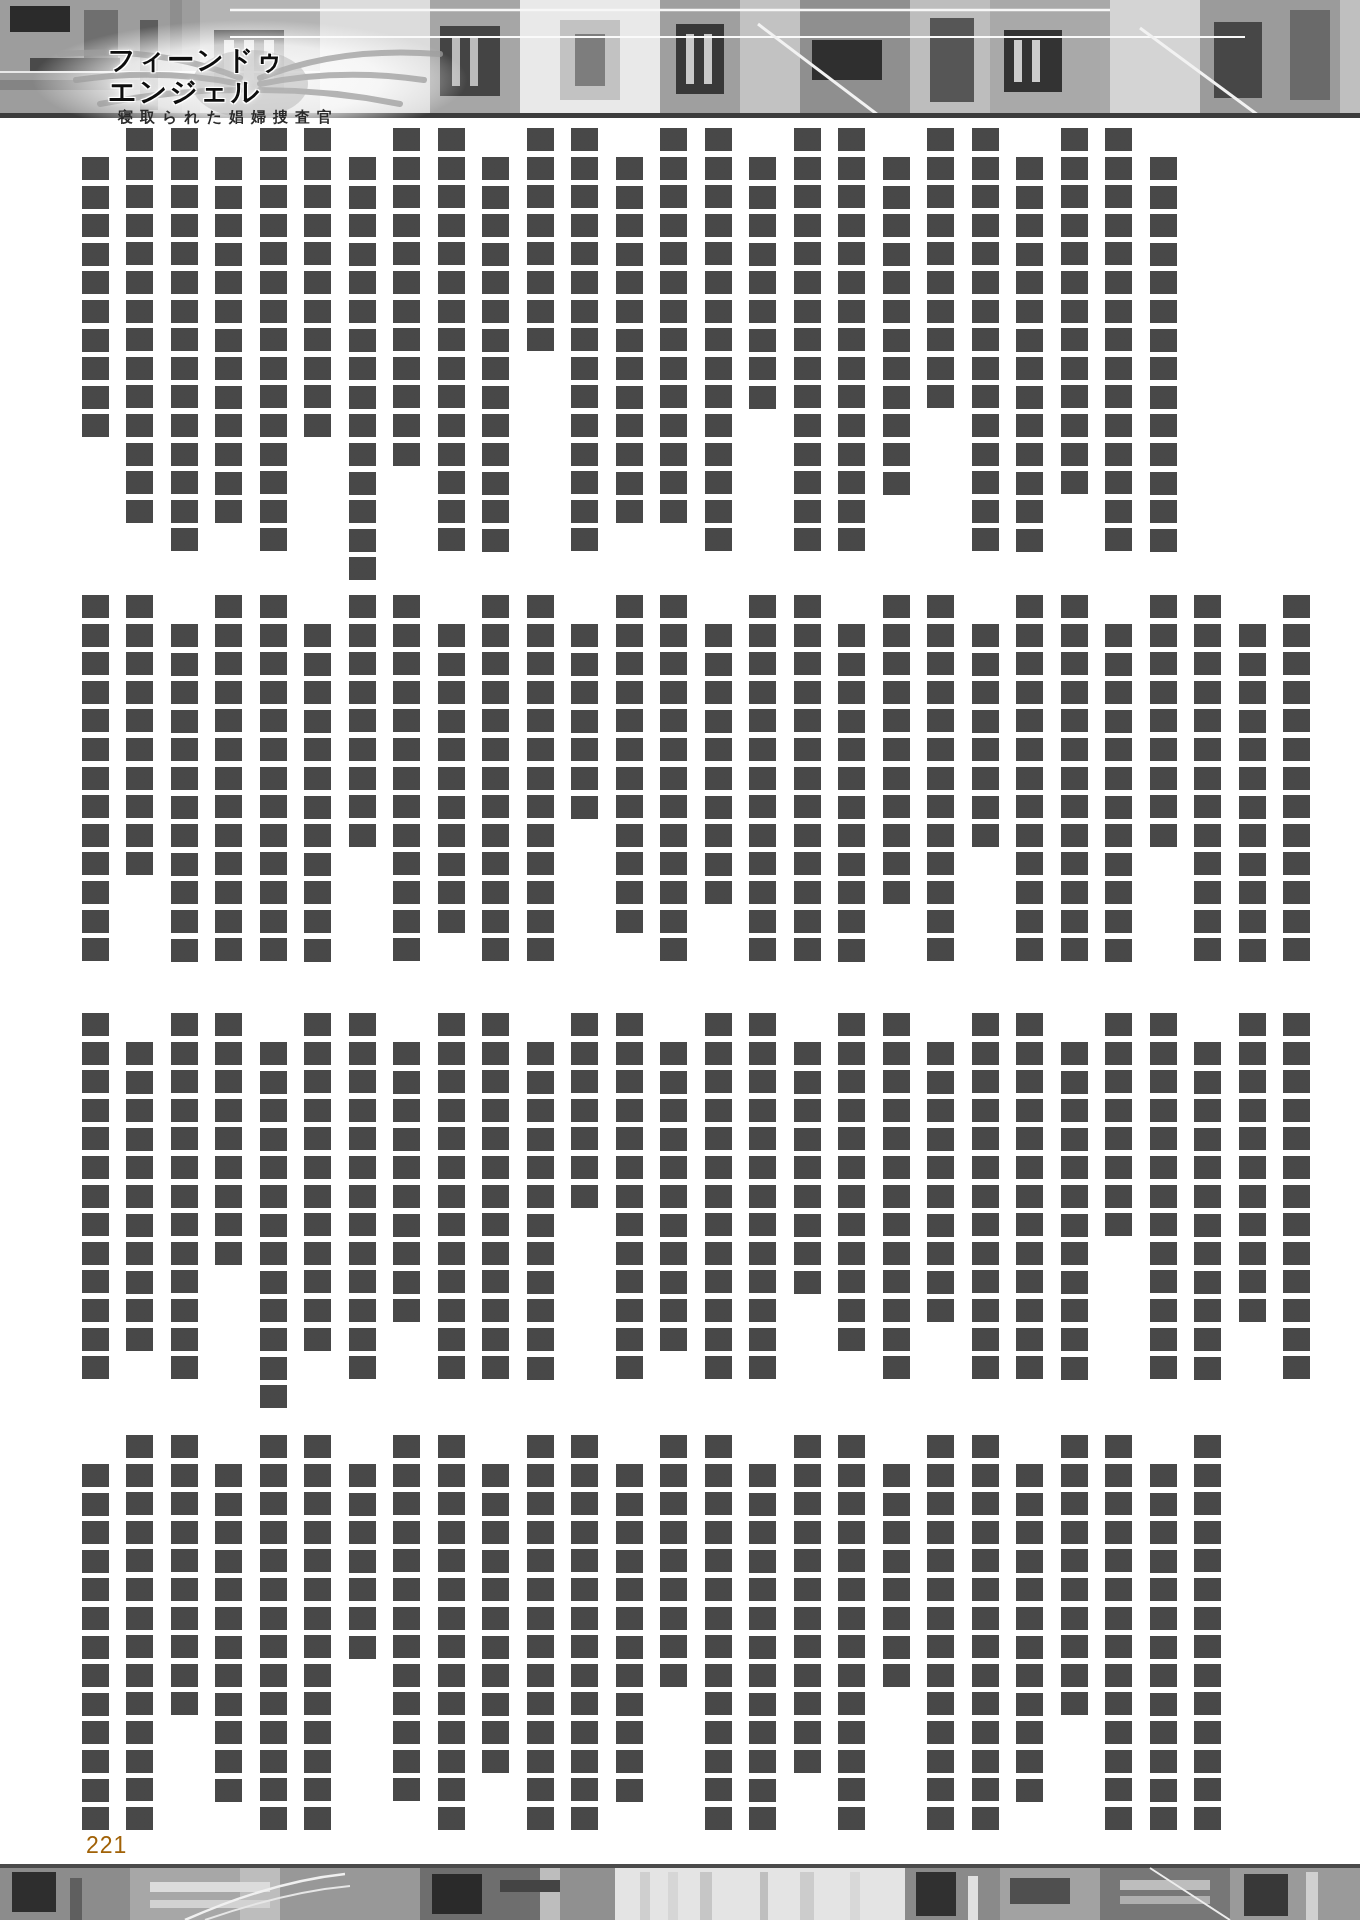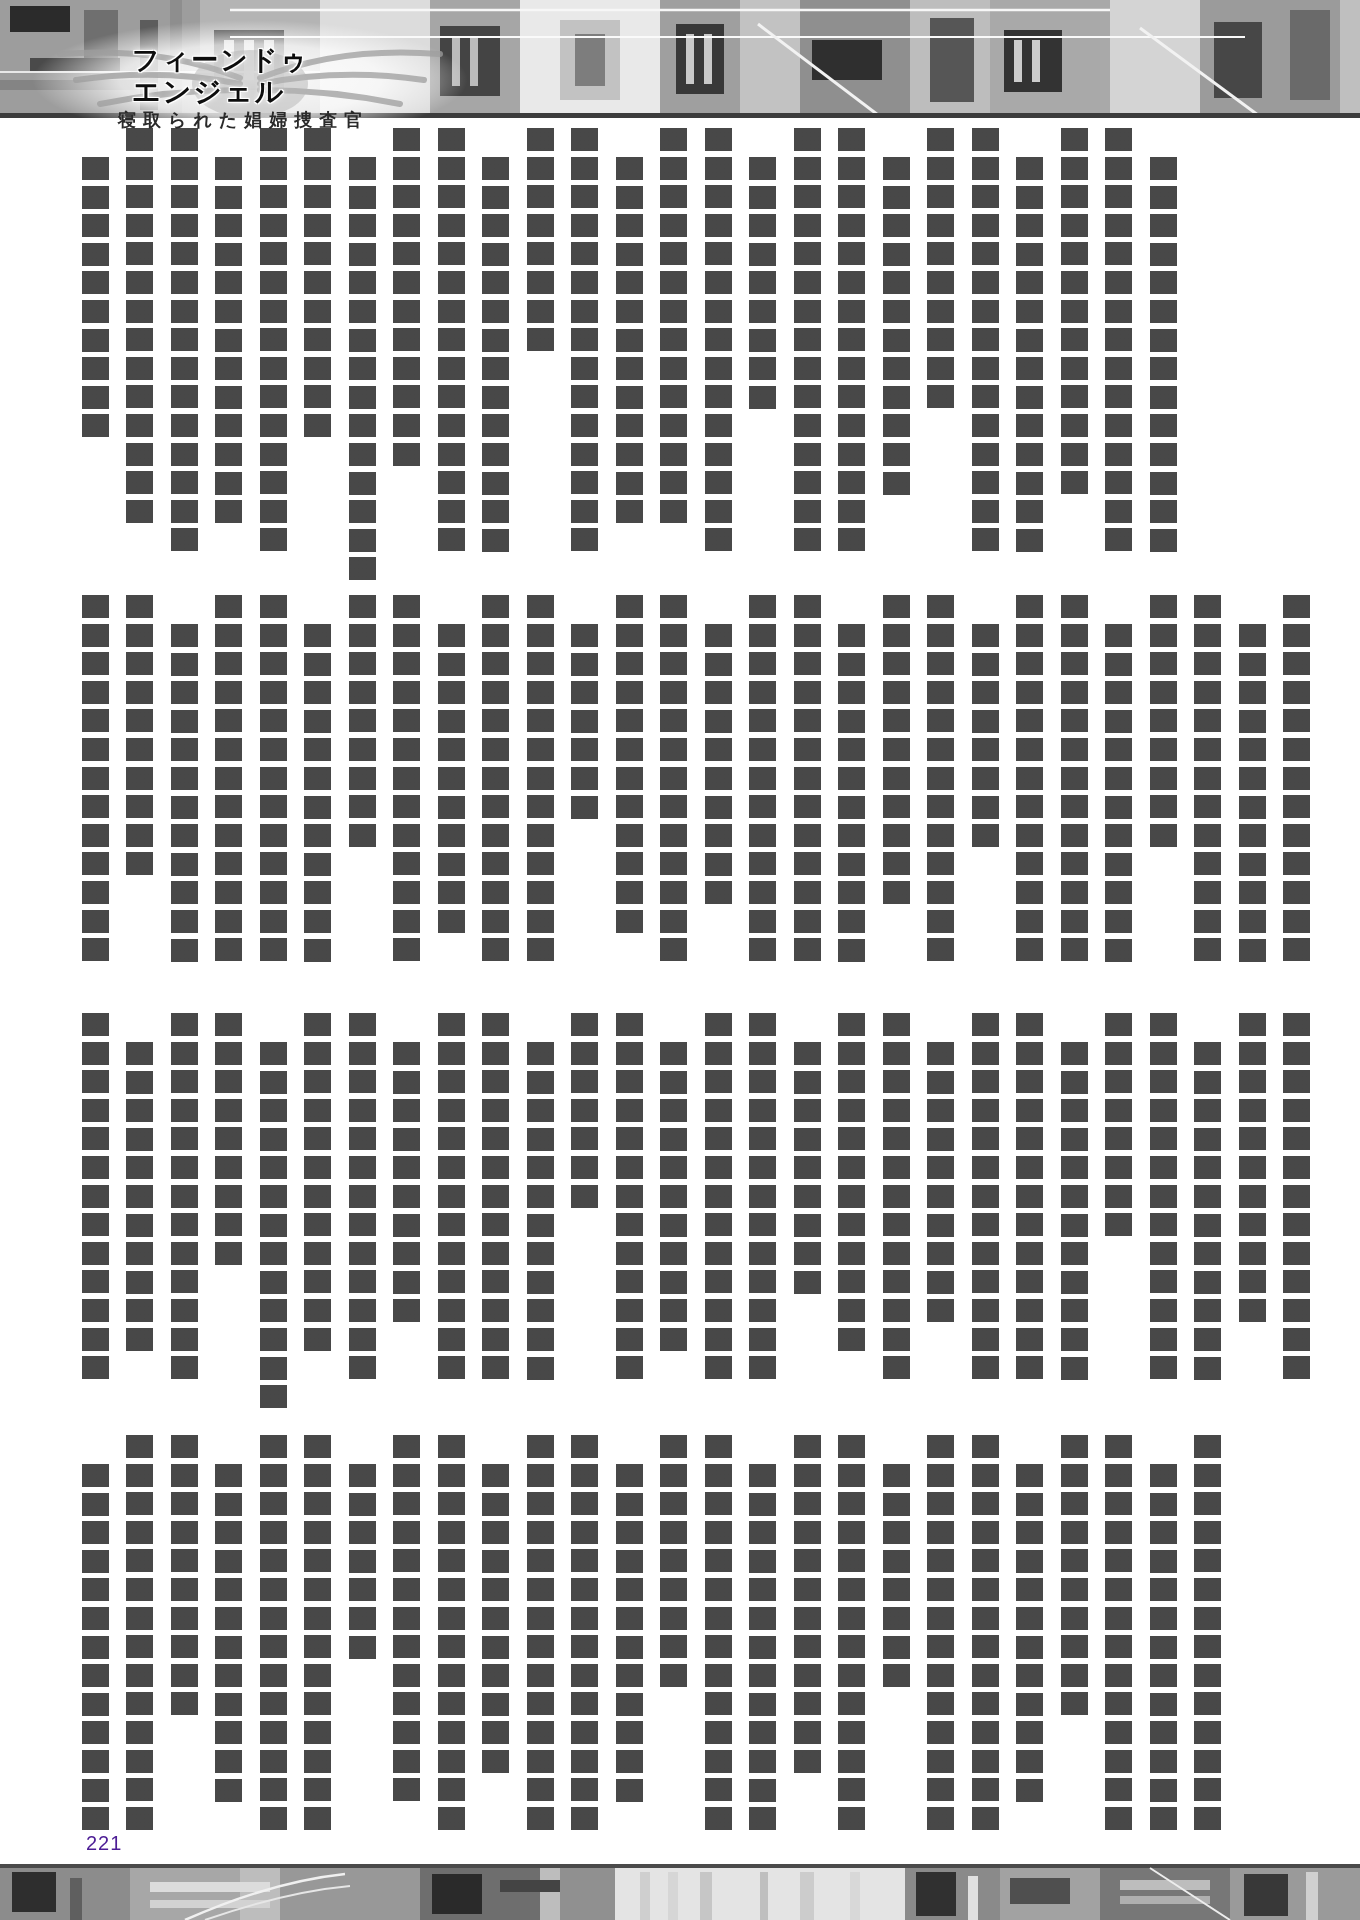--- a/index.html
+++ b/index.html
@@ -9,47 +9,47 @@
   }
   
   .banner{position:absolute;left:0;top:0;width:1360px;height:118px;}
   .banner svg{display:block;}
   .title-glow{
     position:absolute;left:0;top:0;width:560px;height:150px;pointer-events:none;
     background:radial-gradient(ellipse 290px 80px at 250px 80px,rgba(255,255,255,.97) 0%,rgba(255,255,255,.75) 45%,rgba(255,255,255,0) 75%);
   }
   .title-block{position:absolute;left:0;top:0;width:560px;height:150px;}
   .title-kana{
-    position:absolute;left:132px;
+    position:absolute;left:108px;
     font-family:"Liberation Sans","DejaVu Sans",sans-serif;font-weight:bold;color:#0d0d0d;
     text-shadow:0 0 3px #fff,0 0 6px #fff,1px 1px 0 #fff,-1px -1px 0 #fff,1px -1px 0 #fff,-1px 1px 0 #fff;
     letter-spacing:2px;white-space:nowrap;
   }
   .title-kana.l1{top:42px;font-size:27px;}
   .title-kana.l2{top:73px;font-size:28px;}
   .title-kanji{
     position:absolute;left:256px;top:26px;font-size:78px;font-weight:bold;color:#050505;
     font-family:"Liberation Serif","DejaVu Serif",serif;letter-spacing:-2px;white-space:nowrap;
     text-shadow:0 0 4px rgba(255,255,255,.9),0 0 9px rgba(255,255,255,.8);
   }
   .subtitle{
-    position:absolute;left:118px;top:108px;font-size:18px;font-weight:bold;color:#2a2a2a;
+    position:absolute;left:118px;top:108px;font-size:15px;font-weight:bold;color:#2a2a2a;
     letter-spacing:7px;white-space:nowrap;
     font-family:Liberation Mono, monospace;
   }
   
   .textarea{position:absolute;left:0;top:0;width:1360px;height:1920px;}
   .band{position:absolute;left:0;width:1360px;}
   .tcol{
     position:absolute;width:27px;opacity:.88;
     background:repeating-linear-gradient(180deg,#2f2f2f 0px,#2f2f2f 23px,rgba(0,0,0,0) 23px,rgba(0,0,0,0) 28.6px);
   }
   
   .pagenum{
-    position:absolute;left:86px;top:1832px;font-size:20px;color:#4c1d95;
+    position:absolute;left:86px;top:1832px;font-size:23px;color:#a16207;
     font-family:"Liberation Sans","DejaVu Sans",sans-serif;letter-spacing:1px;
   }
   
   .footer-banner{position:absolute;left:0;top:1864px;width:1360px;height:56px;}
 </style>
 </head>
 <body>
 
 <div class="banner">
   <svg width="1360" height="118" viewBox="0 0 1360 118">

